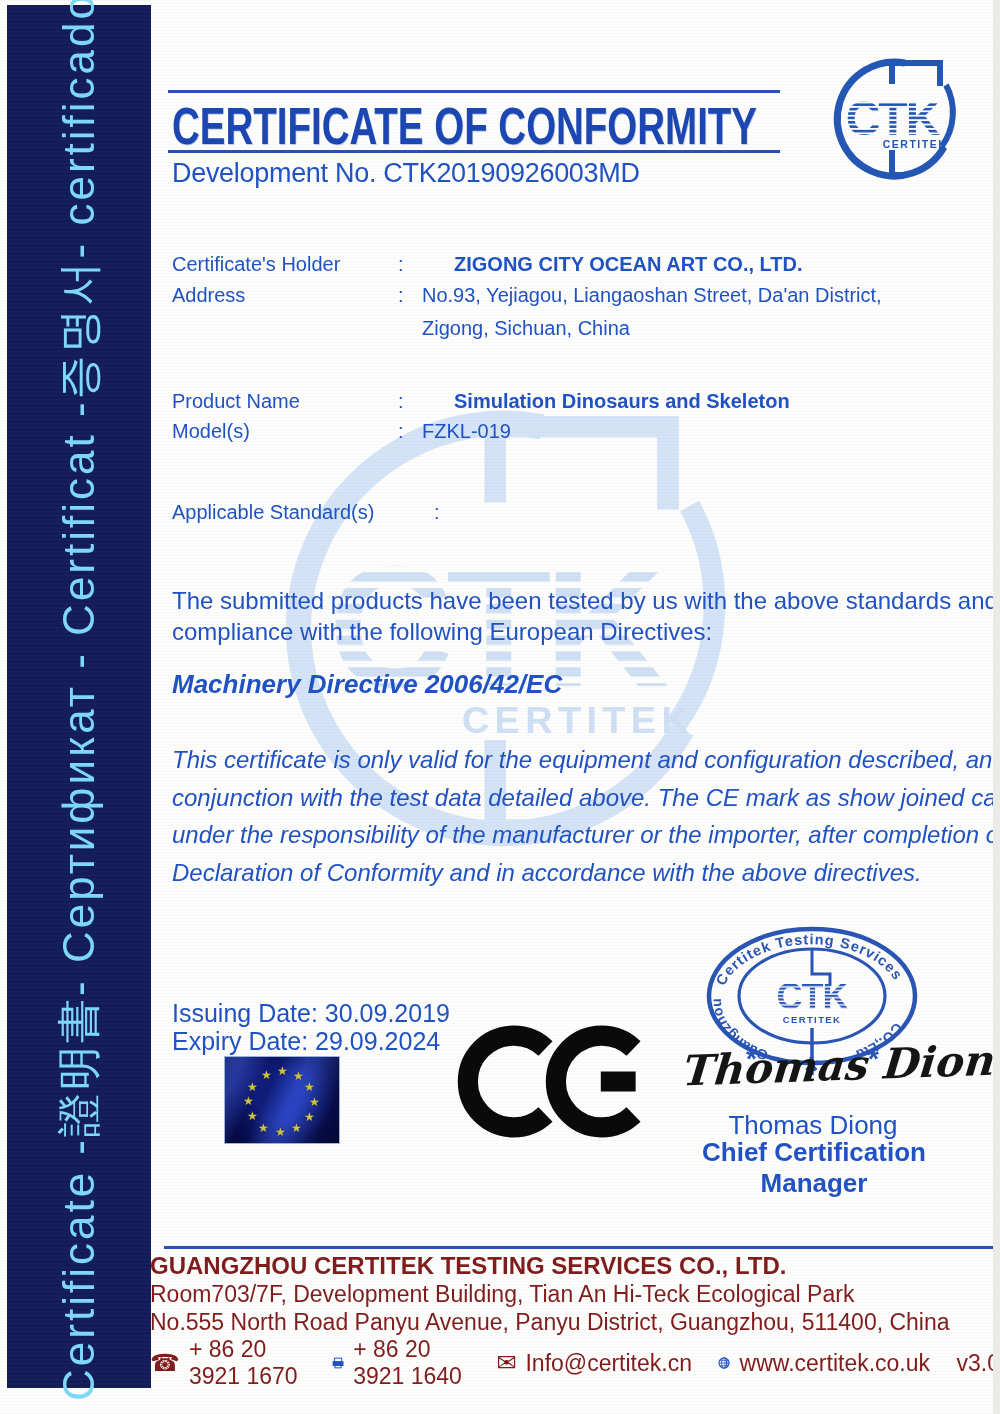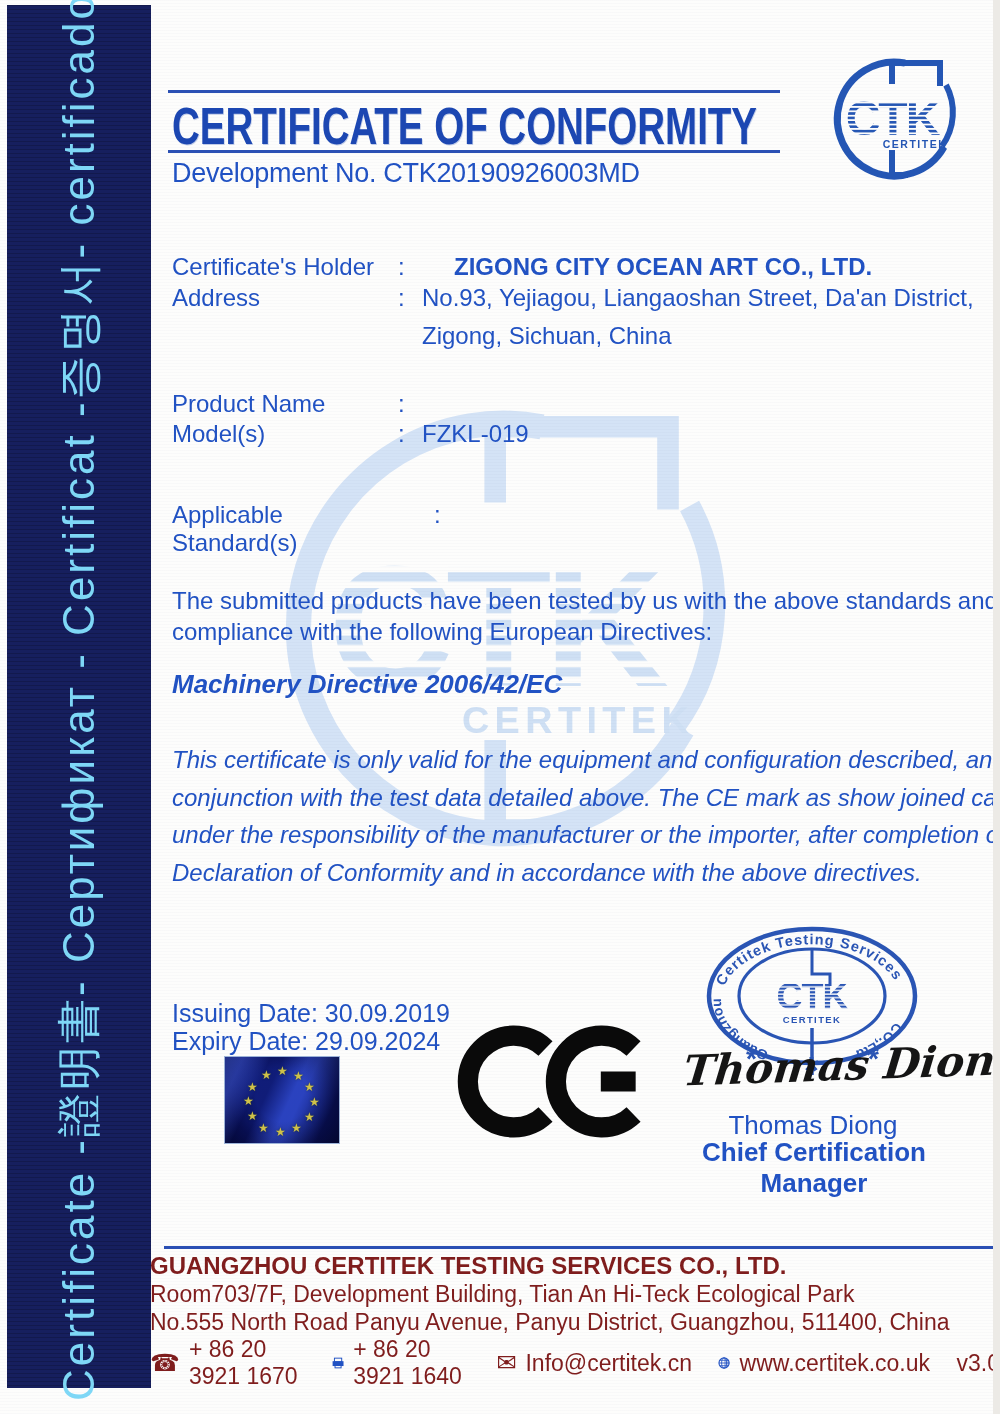--- a/index.html
+++ b/index.html
@@ -15,21 +15,21 @@
   .sidebar .scan{position:absolute;inset:0;background:repeating-linear-gradient(180deg,rgba(0,0,0,.18) 0 1px,transparent 1px 4px);}
   .vtext{writing-mode:vertical-rl;text-orientation:sideways;transform:rotate(180deg);
          color:#7ed7f6;font-size:44px;letter-spacing:3px;white-space:nowrap;font-weight:400;}
 
   
   .rule{position:absolute;height:3px;background:#2b50b4;}
   .title{position:absolute;left:172px;top:96px;font-size:52px;font-weight:bold;color:#1c47b2;
          transform:scaleX(.74);transform-origin:left top;white-space:nowrap;letter-spacing:0px;
          text-shadow:1px 1px 0 rgba(28,71,178,.25);}
   .certno{position:absolute;left:172px;top:158px;font-size:27px;color:#2152c3;letter-spacing:-.3px;}
-  .row{position:absolute;left:172px;display:flex;font-size:24px;color:#2152c3;}
+  .row{position:absolute;left:172px;display:flex;font-size:20px;color:#2152c3;}
   .row .lbl{width:226px;flex:none;}
   .row .col{width:24px;flex:none;}
   .row .val{white-space:nowrap;}
   .b{font-weight:bold;margin-left:32px;}
   .line2{margin-top:10px;}
   .para{position:absolute;left:172px;font-size:24px;color:#2152c3;line-height:31px;white-space:nowrap;}
   .directive{position:absolute;left:172px;top:669px;font-size:26px;font-weight:bold;font-style:italic;color:#2152c3;}
   .note{position:absolute;left:172px;top:741px;display:flex;font-size:24px;color:#2152c3;font-style:italic;}
   .note .nlbl{width:76px;flex:none;}
   .note .nl{line-height:37.5px;white-space:nowrap;}
@@ -117,20 +117,21 @@
     <span class="lbl">Address</span>
     <span class="col">:</span>
     <span class="val">
       <div>No.93, Yejiagou, Liangaoshan Street, Da'an District,</div>
       <div class="line2">Zigong, Sichuan, China</div>
     </span>
   </div>
   <div class="row" style="top:390px;z-index:2;">
     <span class="lbl">Product Name</span>
     <span class="col">:</span>
+    <span class="val b">Simulation Dinosaurs and Skeleton</span>
   </div>
   <div class="row" style="top:420px;z-index:2;">
     <span class="lbl">Model(s)</span>
     <span class="col">:</span>
     <span class="val">FZKL-019</span>
   </div>
   <div class="row" style="top:501px;z-index:2;gap:36px;">
     <span class="lbl">Applicable Standard(s)</span>
     <span class="col">:</span>
   </div>

